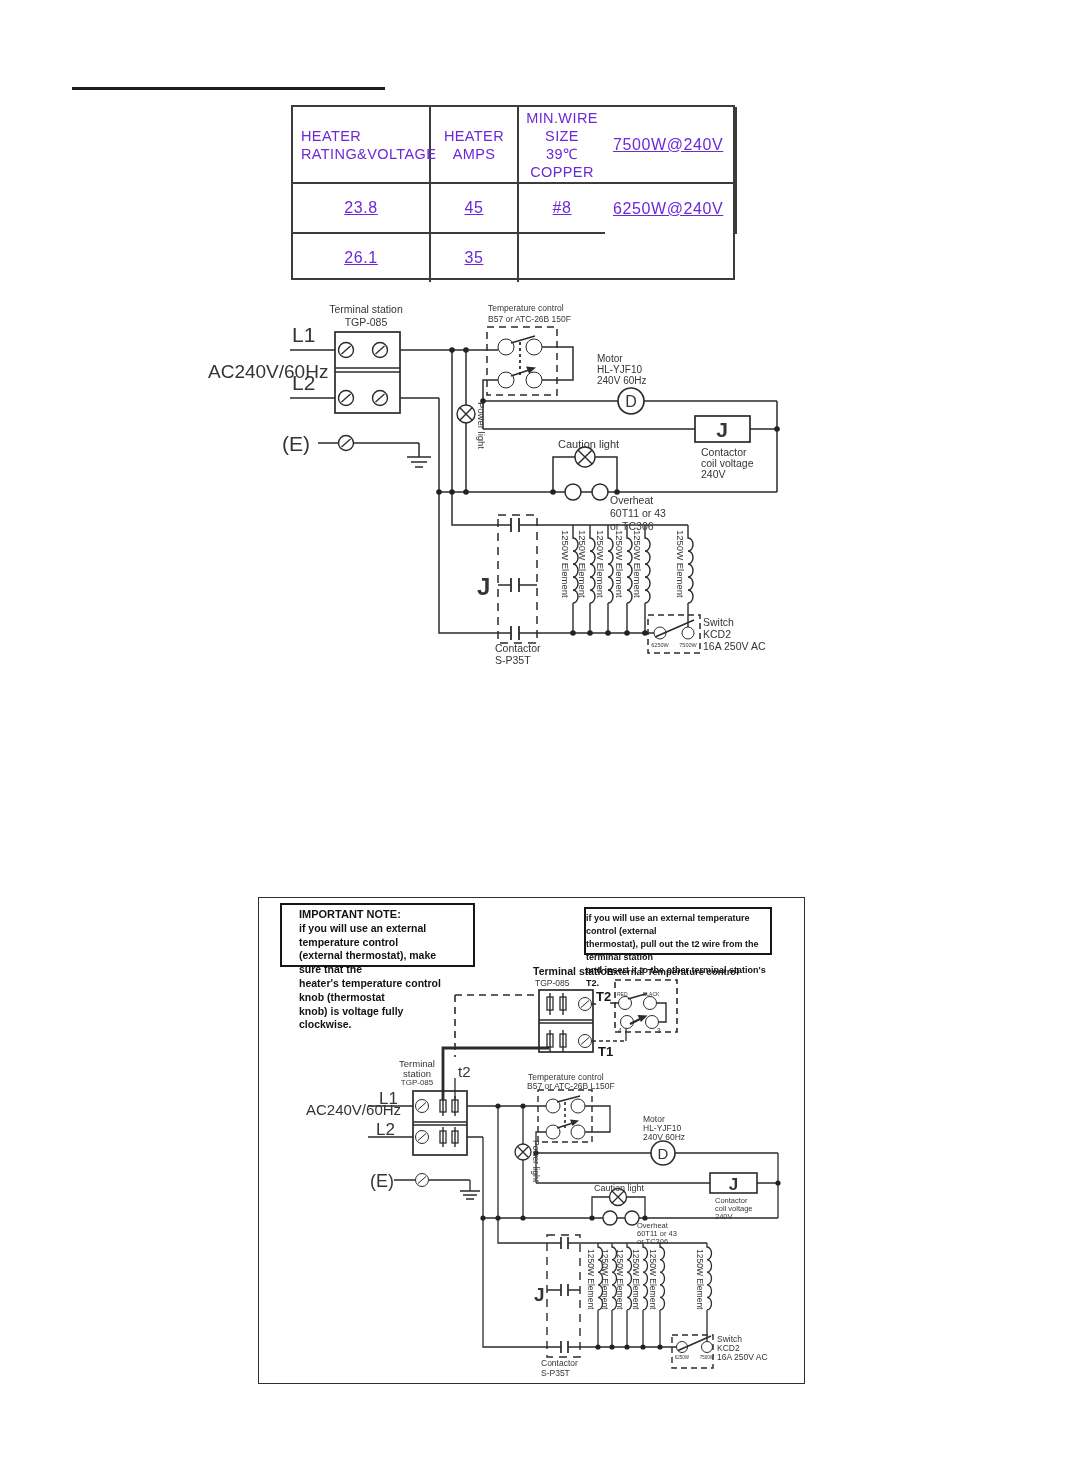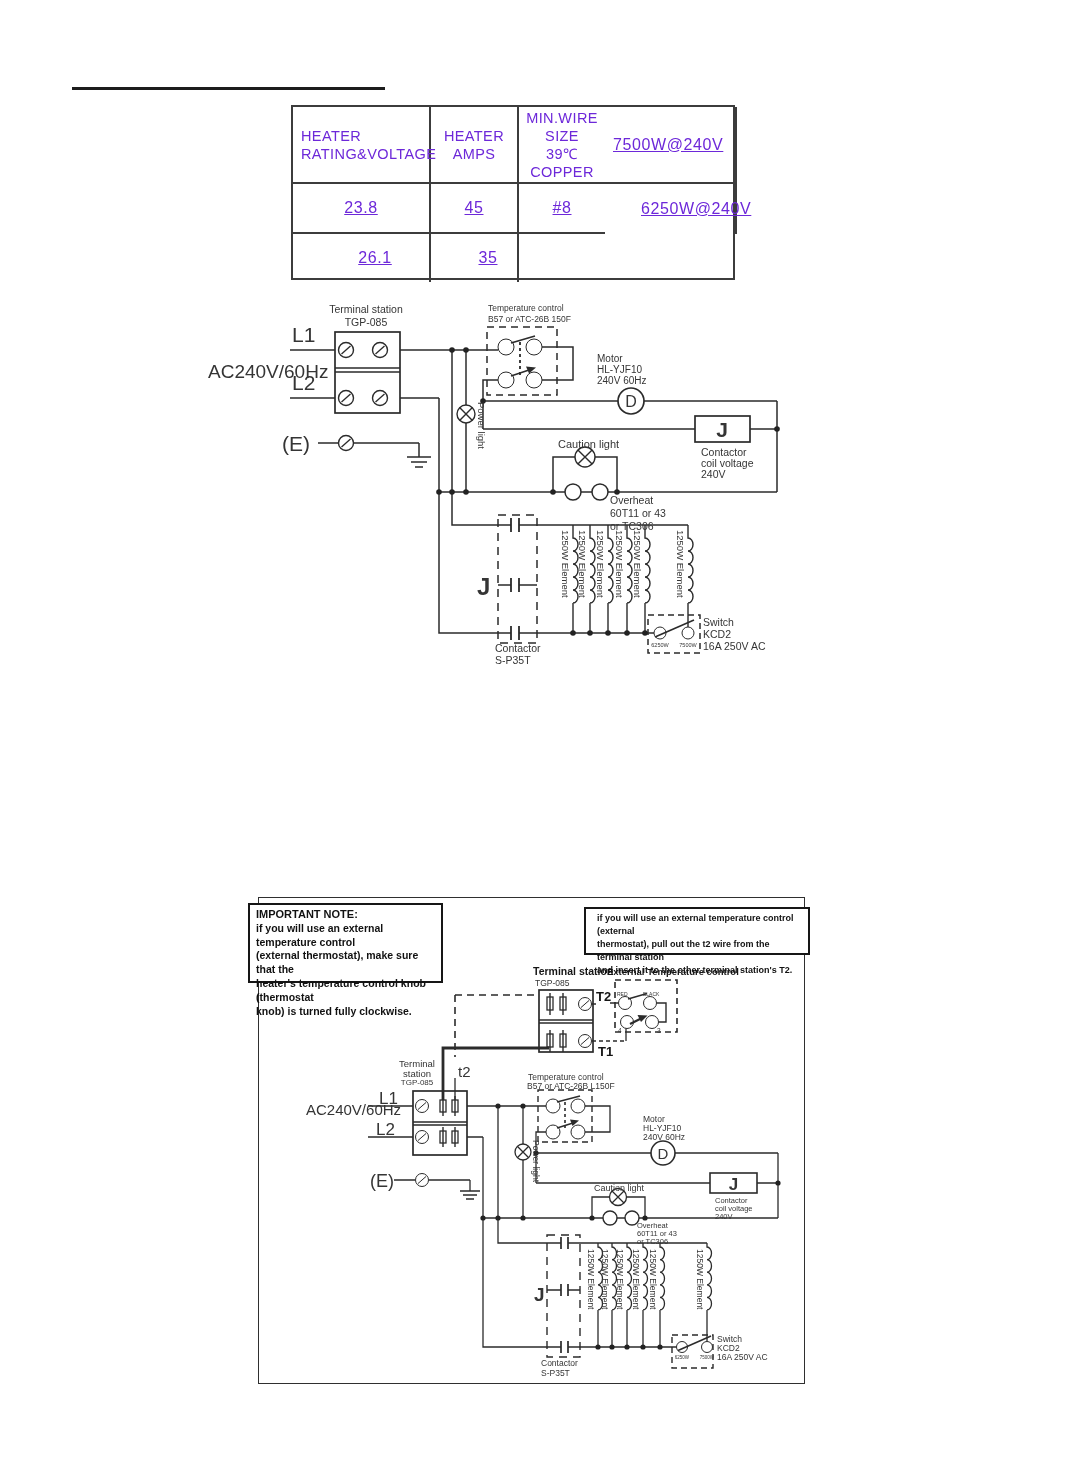--- a/index.html
+++ b/index.html
@@ -15,30 +15,30 @@
     left:291px;top:105px;width:444px;height:175px;
     display:grid;grid-template-columns:138px 88px 86px 132px;grid-template-rows:77px 50px 48px;
     border:2px solid #3c3c3c;box-sizing:border-box;color:#6d28d9;
   }
   #spec-table .cell{
     border-right:2px solid #3c3c3c;border-bottom:2px solid #3c3c3c;
     display:flex;flex-direction:column;justify-content:center;box-sizing:border-box;
     font-size:14.5px;letter-spacing:.4px;line-height:18px;
   }
   #spec-table .cell.last-col{border-right:none;justify-content:center;}
-  #spec-table .cell.last-row{border-bottom:none;margin-left:28px;}
+  #spec-table .cell.last-row{border-bottom:none;}
   #spec-table .cell.left{align-items:flex-start;padding-left:8px;}
   #spec-table .cell.center{align-items:center;text-align:center;}
   #spec-table .val{font-size:16px;letter-spacing:.6px;text-decoration:underline;}
   
   #d2-frame{left:258px;top:897px;width:547px;height:487px;border:1.5px solid #2f2f2f;box-sizing:border-box;}
   .notebox{border:2px solid #161616;box-sizing:border-box;color:#111;font-weight:700;background:#fff;}
-  #important-note{left:248px;top:903px;width:195px;height:80px;padding:3px 6px;font-size:10.5px;line-height:13.8px;}
+  #important-note{left:280px;top:903px;width:195px;height:64px;padding:3px 17px;font-size:10.5px;line-height:13.8px;}
   #important-note .title{font-size:11px;}
-  #external-note{left:584px;top:907px;width:226px;height:48px;padding:3px 11px;font-size:9px;line-height:13px;}
+  #external-note{left:584px;top:907px;width:188px;height:48px;padding:3px 0;font-size:9px;line-height:13px;}
   svg text{fill:#353535;}
   svg .b{font-weight:700;fill:#151515;}
 </style>
 </head>
 <body>
 
 <div class="abs" id="top-rule"></div>
 
 <div class="abs" id="spec-table">
   <div class="cell left">
@@ -427,20 +427,20 @@
     <text x="424" y="461.5" font-size="4.5" text-anchor="middle">6250W</text>
     <text x="449" y="461.5" font-size="4.5" text-anchor="middle">7500W</text>
   </g>
 </svg>
 
 <div class="abs notebox" id="important-note">
   <div class="title">IMPORTANT NOTE:</div>
   <div>if you will use an external temperature control</div>
   <div>(external thermostat), make sure that the</div>
   <div>heater's temperature control knob (thermostat</div>
-  <div>knob) is turned fully clockwise.</div>
+  <div>knob) is voltage fully clockwise.</div>
 </div>
 
 <div class="abs notebox" id="external-note">
   <div>if you will use an  external temperature  control (external</div>
   <div>thermostat), pull out  the t2 wire from the  terminal station</div>
   <div>and  insert it to the other  terminal station's T2.</div>
 </div>
 
 </body></html>

